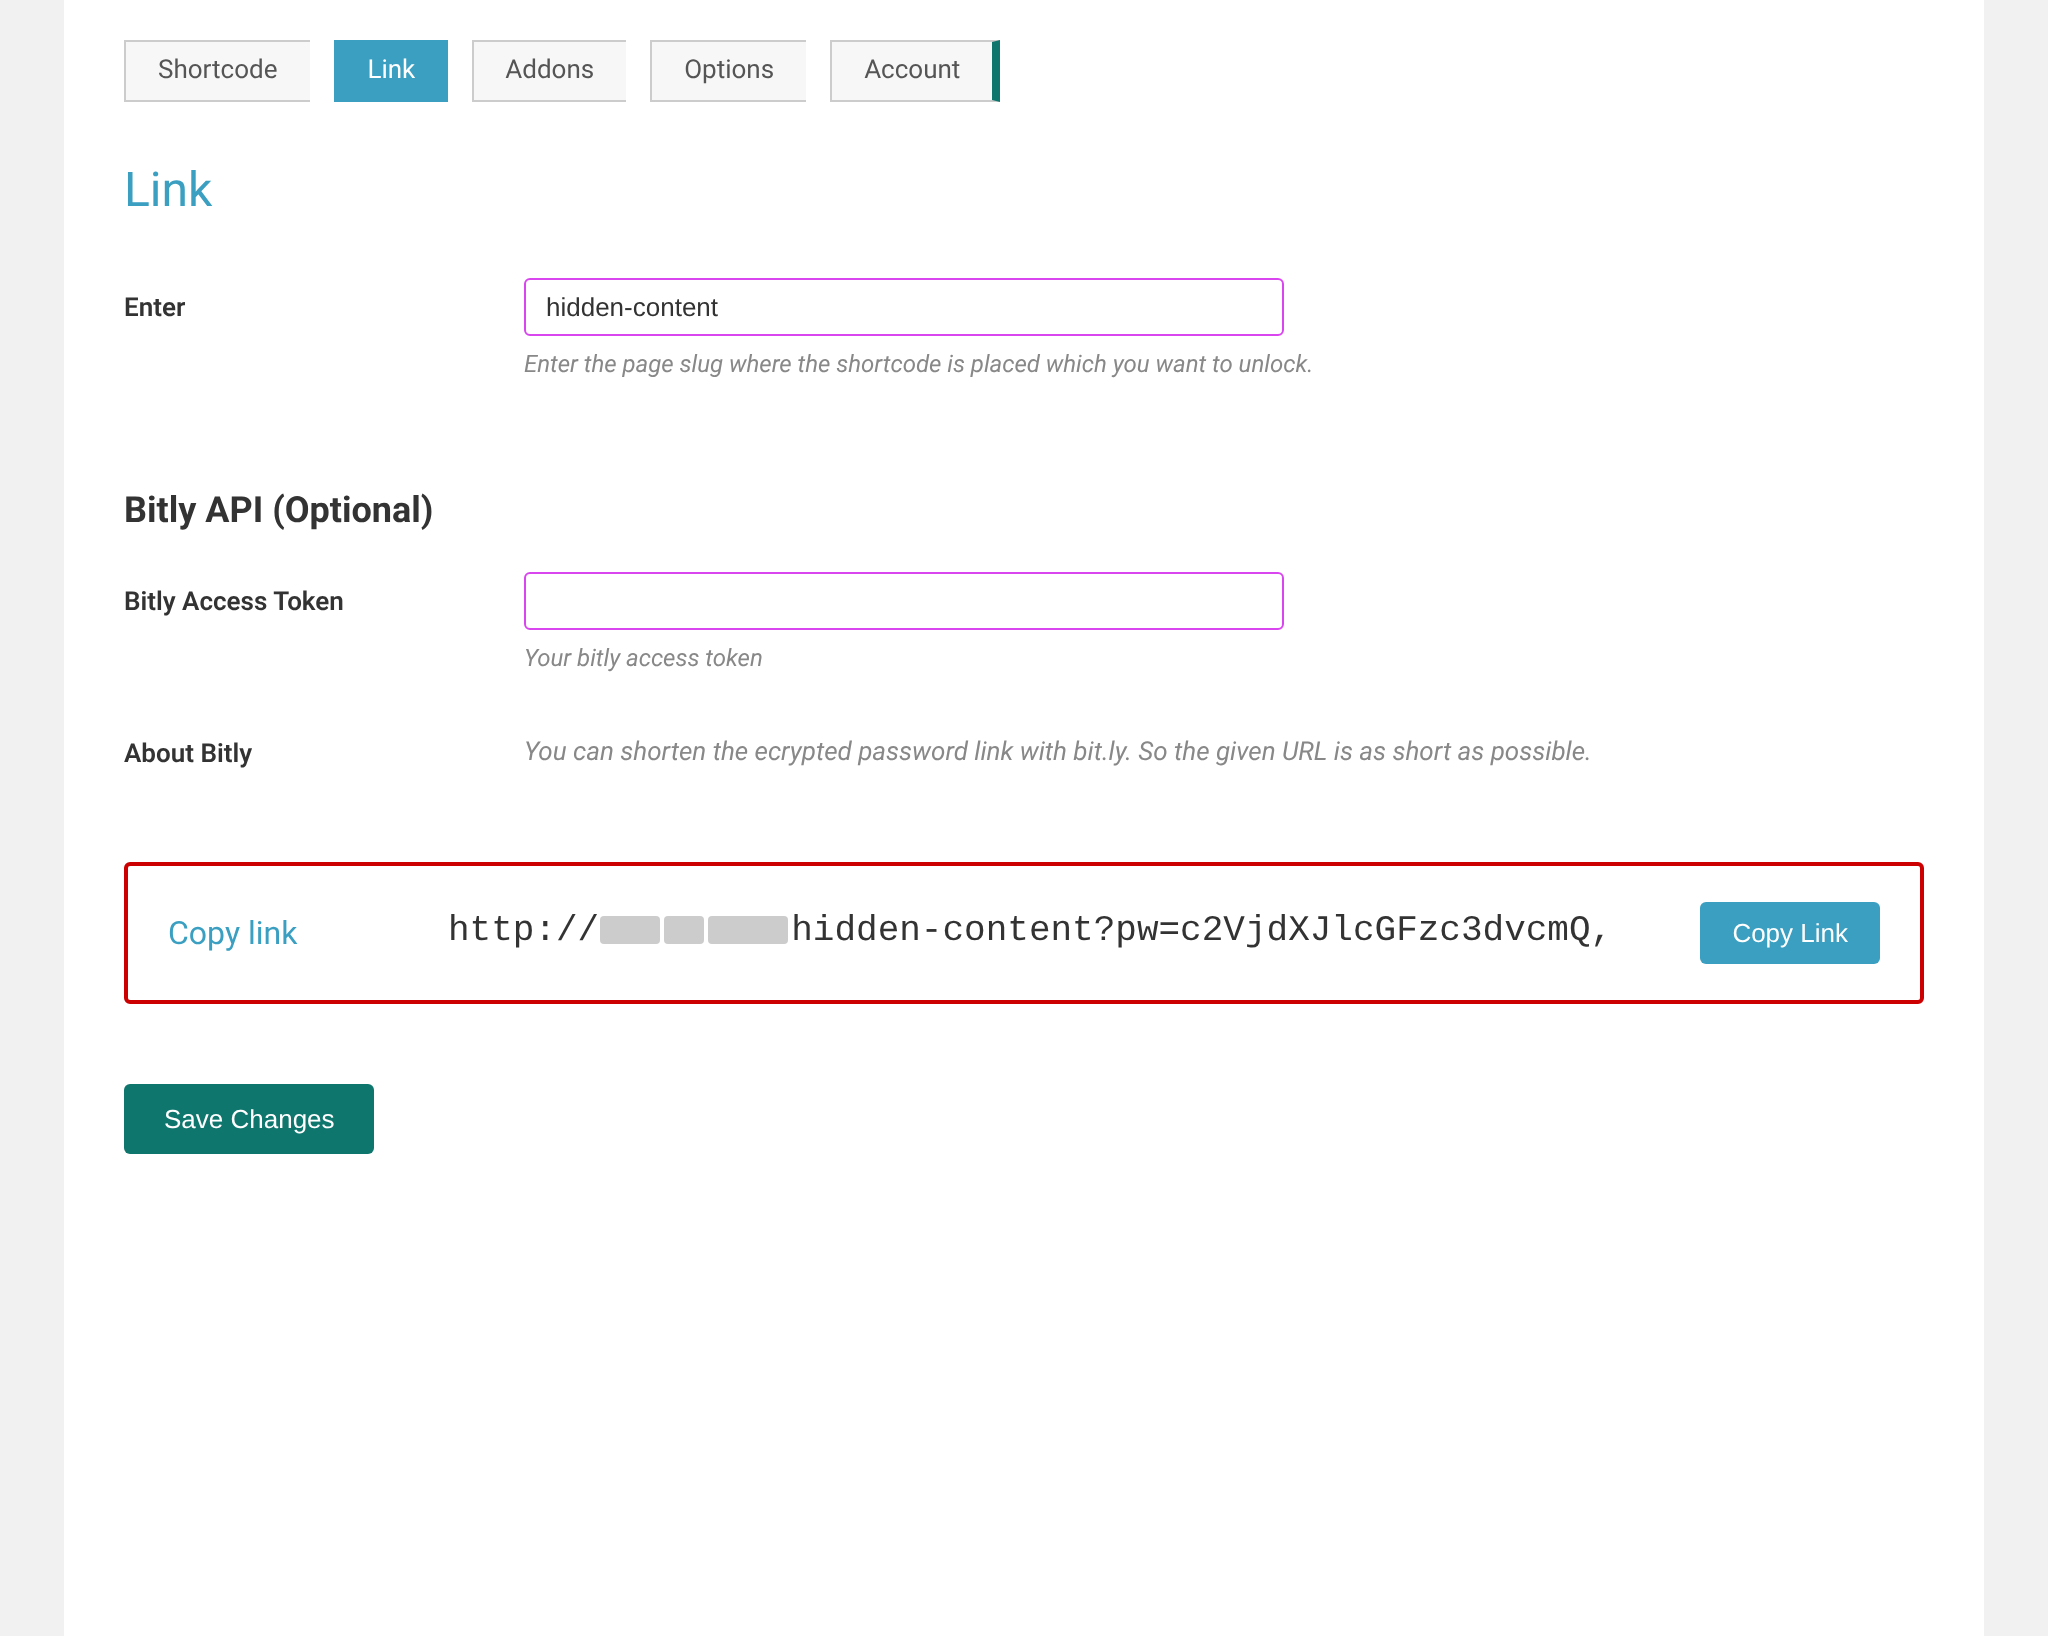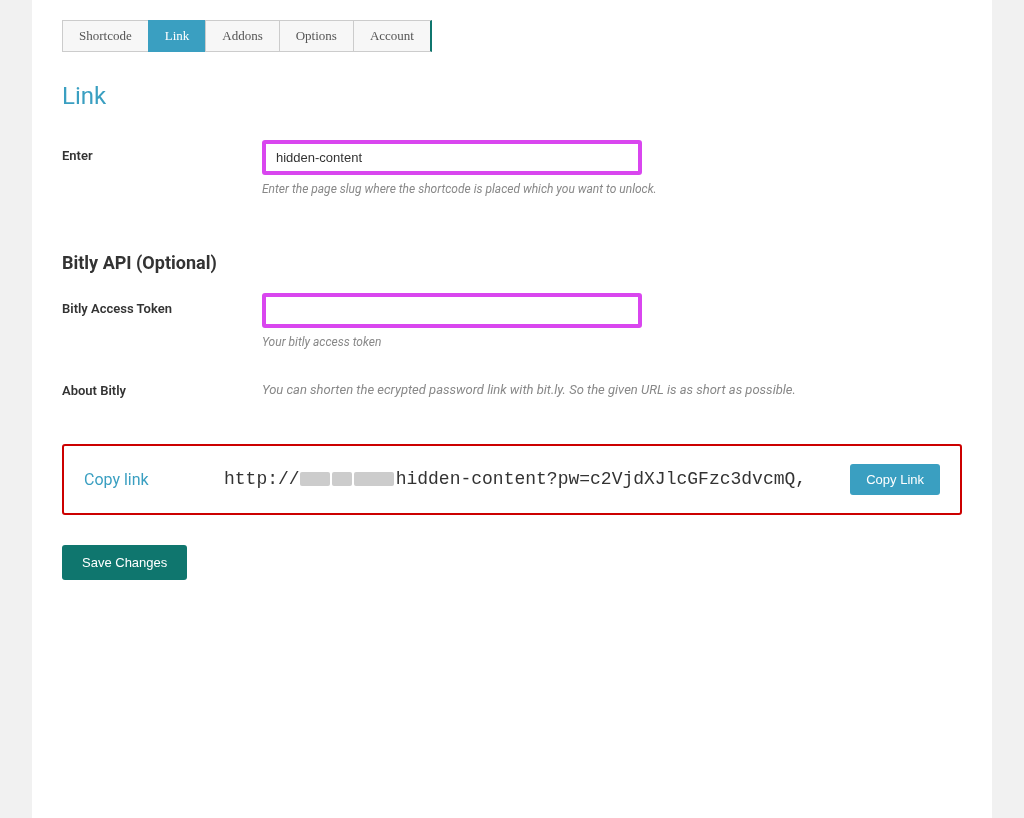--- a/index.html
+++ b/index.html
@@ -19,38 +19,37 @@
       background: #fff;
       max-width: 960px;
       margin: 0 auto;
       padding: 20px 30px 40px 30px;
       min-height: 818px;
     }
 
     
     .tab-bar {
       display: flex;
-      gap: 0;
+      gap: 12px;
       margin-bottom: 30px;
       border-bottom: none;
-      font-family: Liberation Serif, serif;
     }
 
     .tab-item {
       padding: 7px 16px;
       border: 1px solid #ccc;
       background: #f7f7f7;
       cursor: pointer;
       font-size: 13px;
       color: #555;
       border-right: none;
     }
 
     .tab-item:last-child {
-      border-right: 2px solid #0f766e;
+      border-right: 4px solid #0f766e;
     }
 
     .tab-item.active {
       background: #3a9fc1;
       color: #fff;
       border-color: #3a9fc1;
     }
 
     
     .page-heading {
@@ -76,21 +75,21 @@
       color: #333;
     }
 
     .form-control-wrapper {
       flex: 1;
     }
 
     .form-input {
       width: 380px;
       padding: 6px 10px;
-      border: 4px solid #d946ef;
+      border: 1px solid #d946ef;
       border-radius: 3px;
       font-size: 13px;
       color: #333;
       outline: none;
     }
 
     .form-help {
       font-size: 12px;
       color: #888;
       font-style: italic;
@@ -105,21 +104,21 @@
       color: #333;
       margin-bottom: 20px;
       margin-top: 10px;
     }
 
     
     .copy-link-section {
       border: 2px solid #cc0000;
       border-radius: 3px;
       padding: 18px 20px;
-      margin-bottom: 30px;
+      margin-bottom: 40px;
       display: flex;
       align-items: center;
       gap: 20px;
     }
 
     .copy-link-label {
       font-size: 16px;
       font-weight: 400;
       color: #3a9fc1;
       min-width: 120px;

